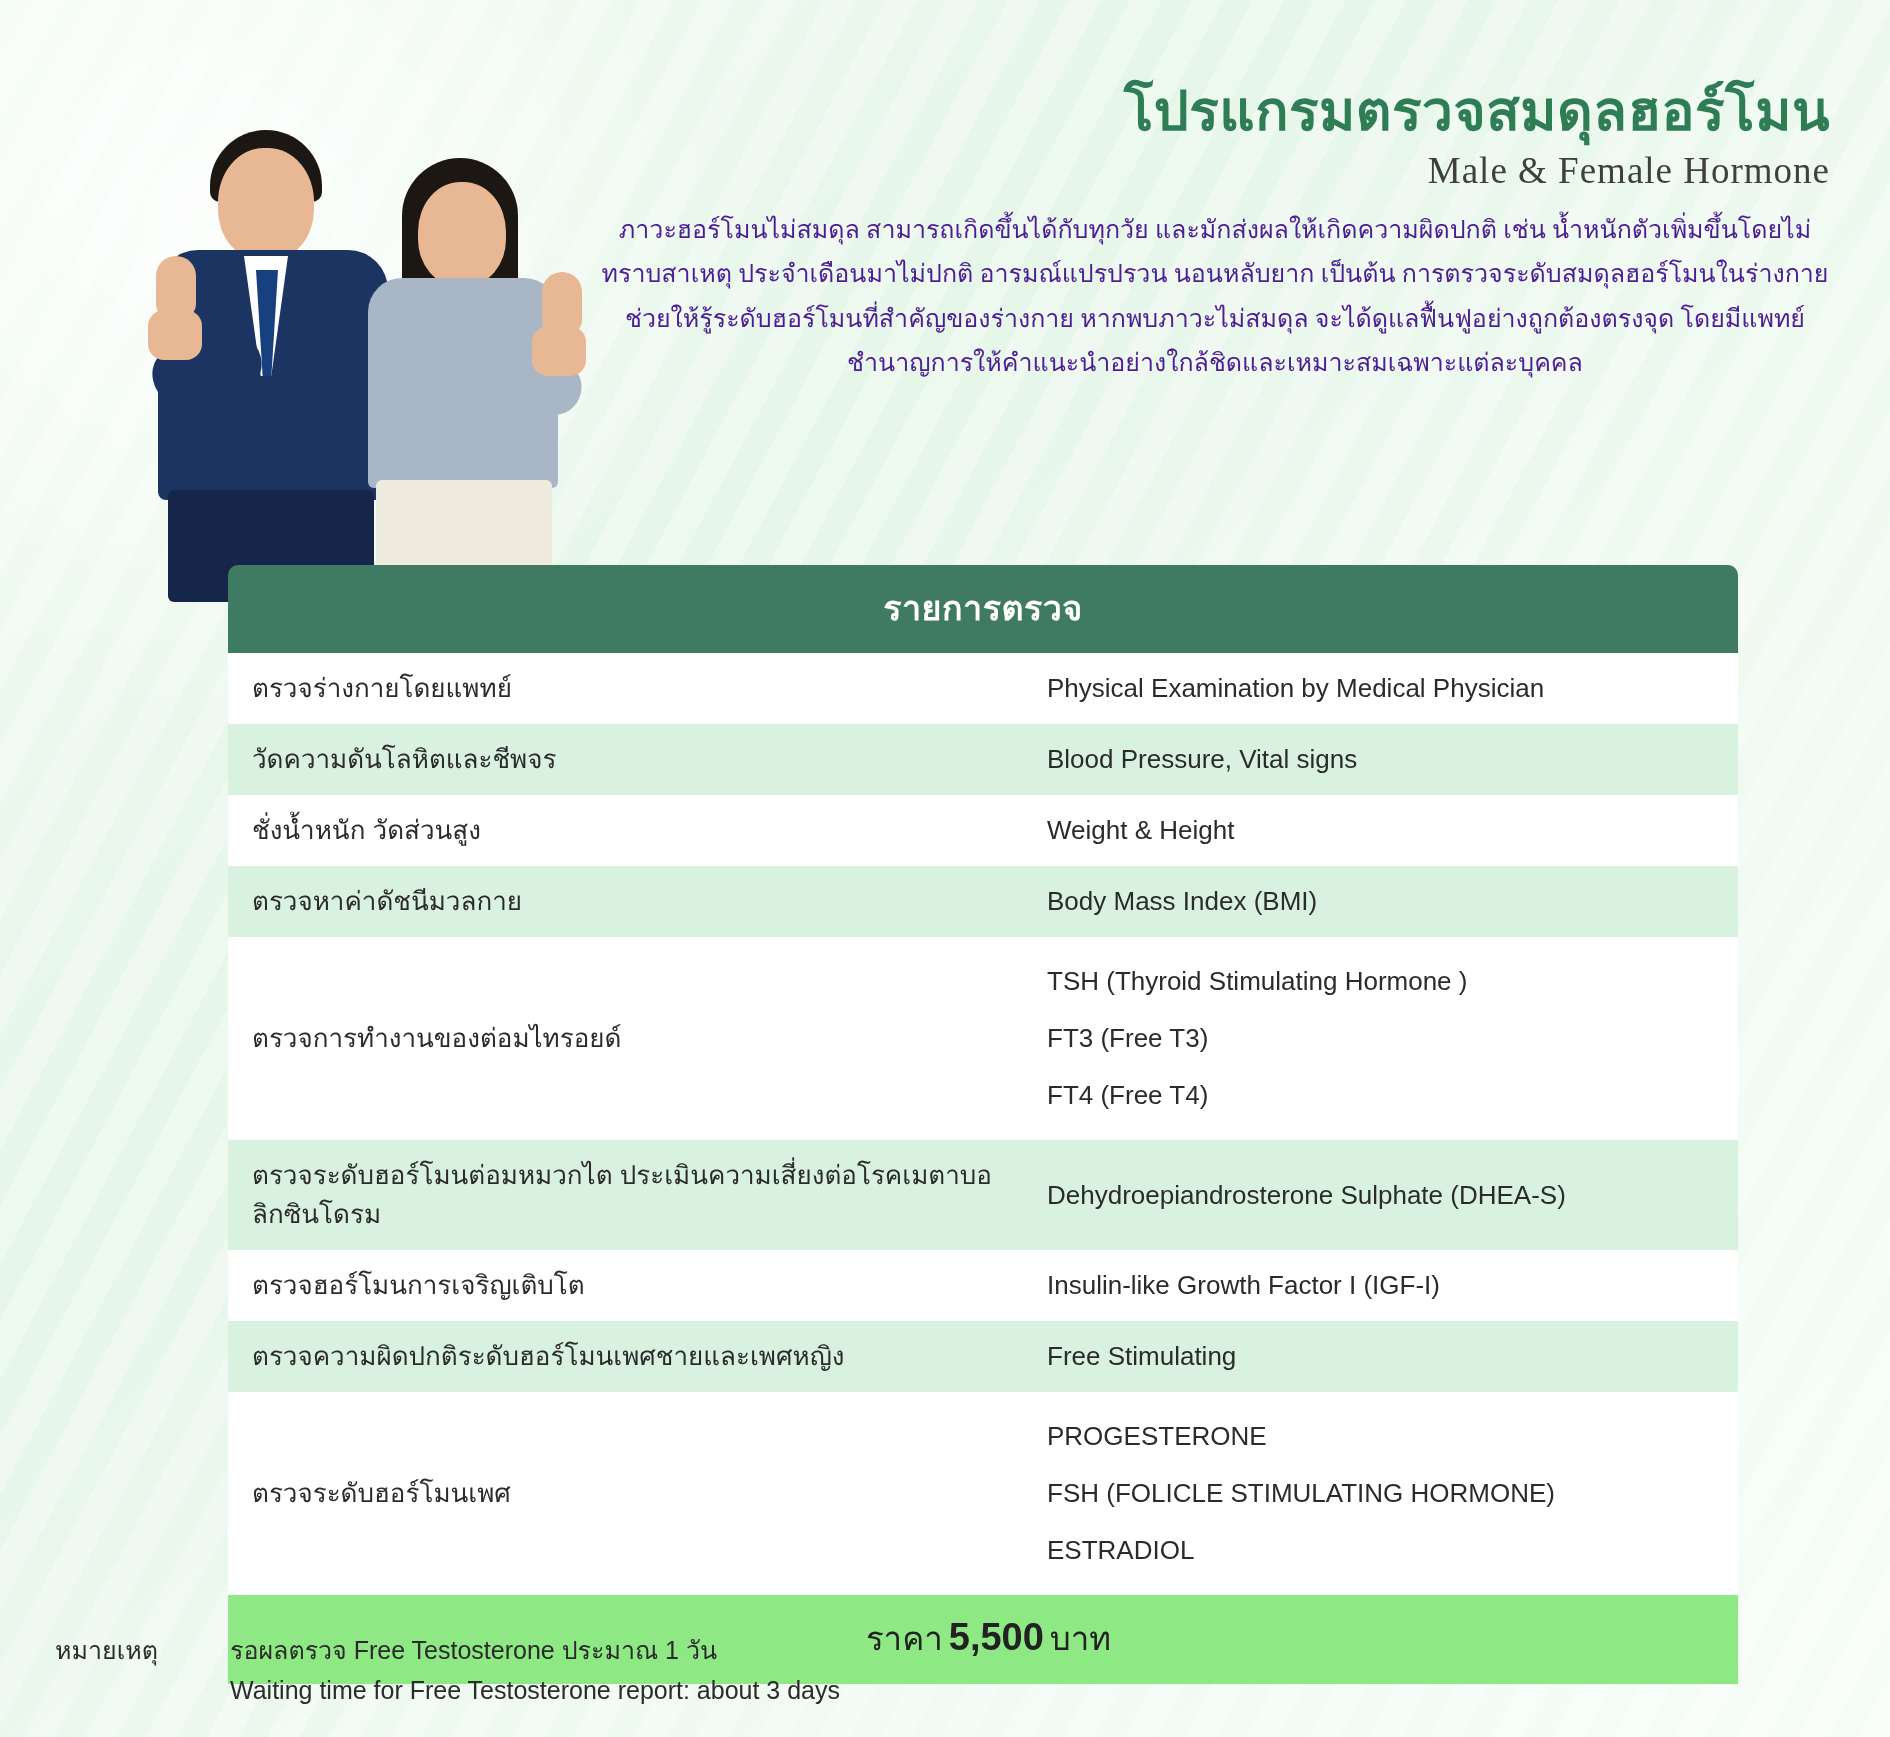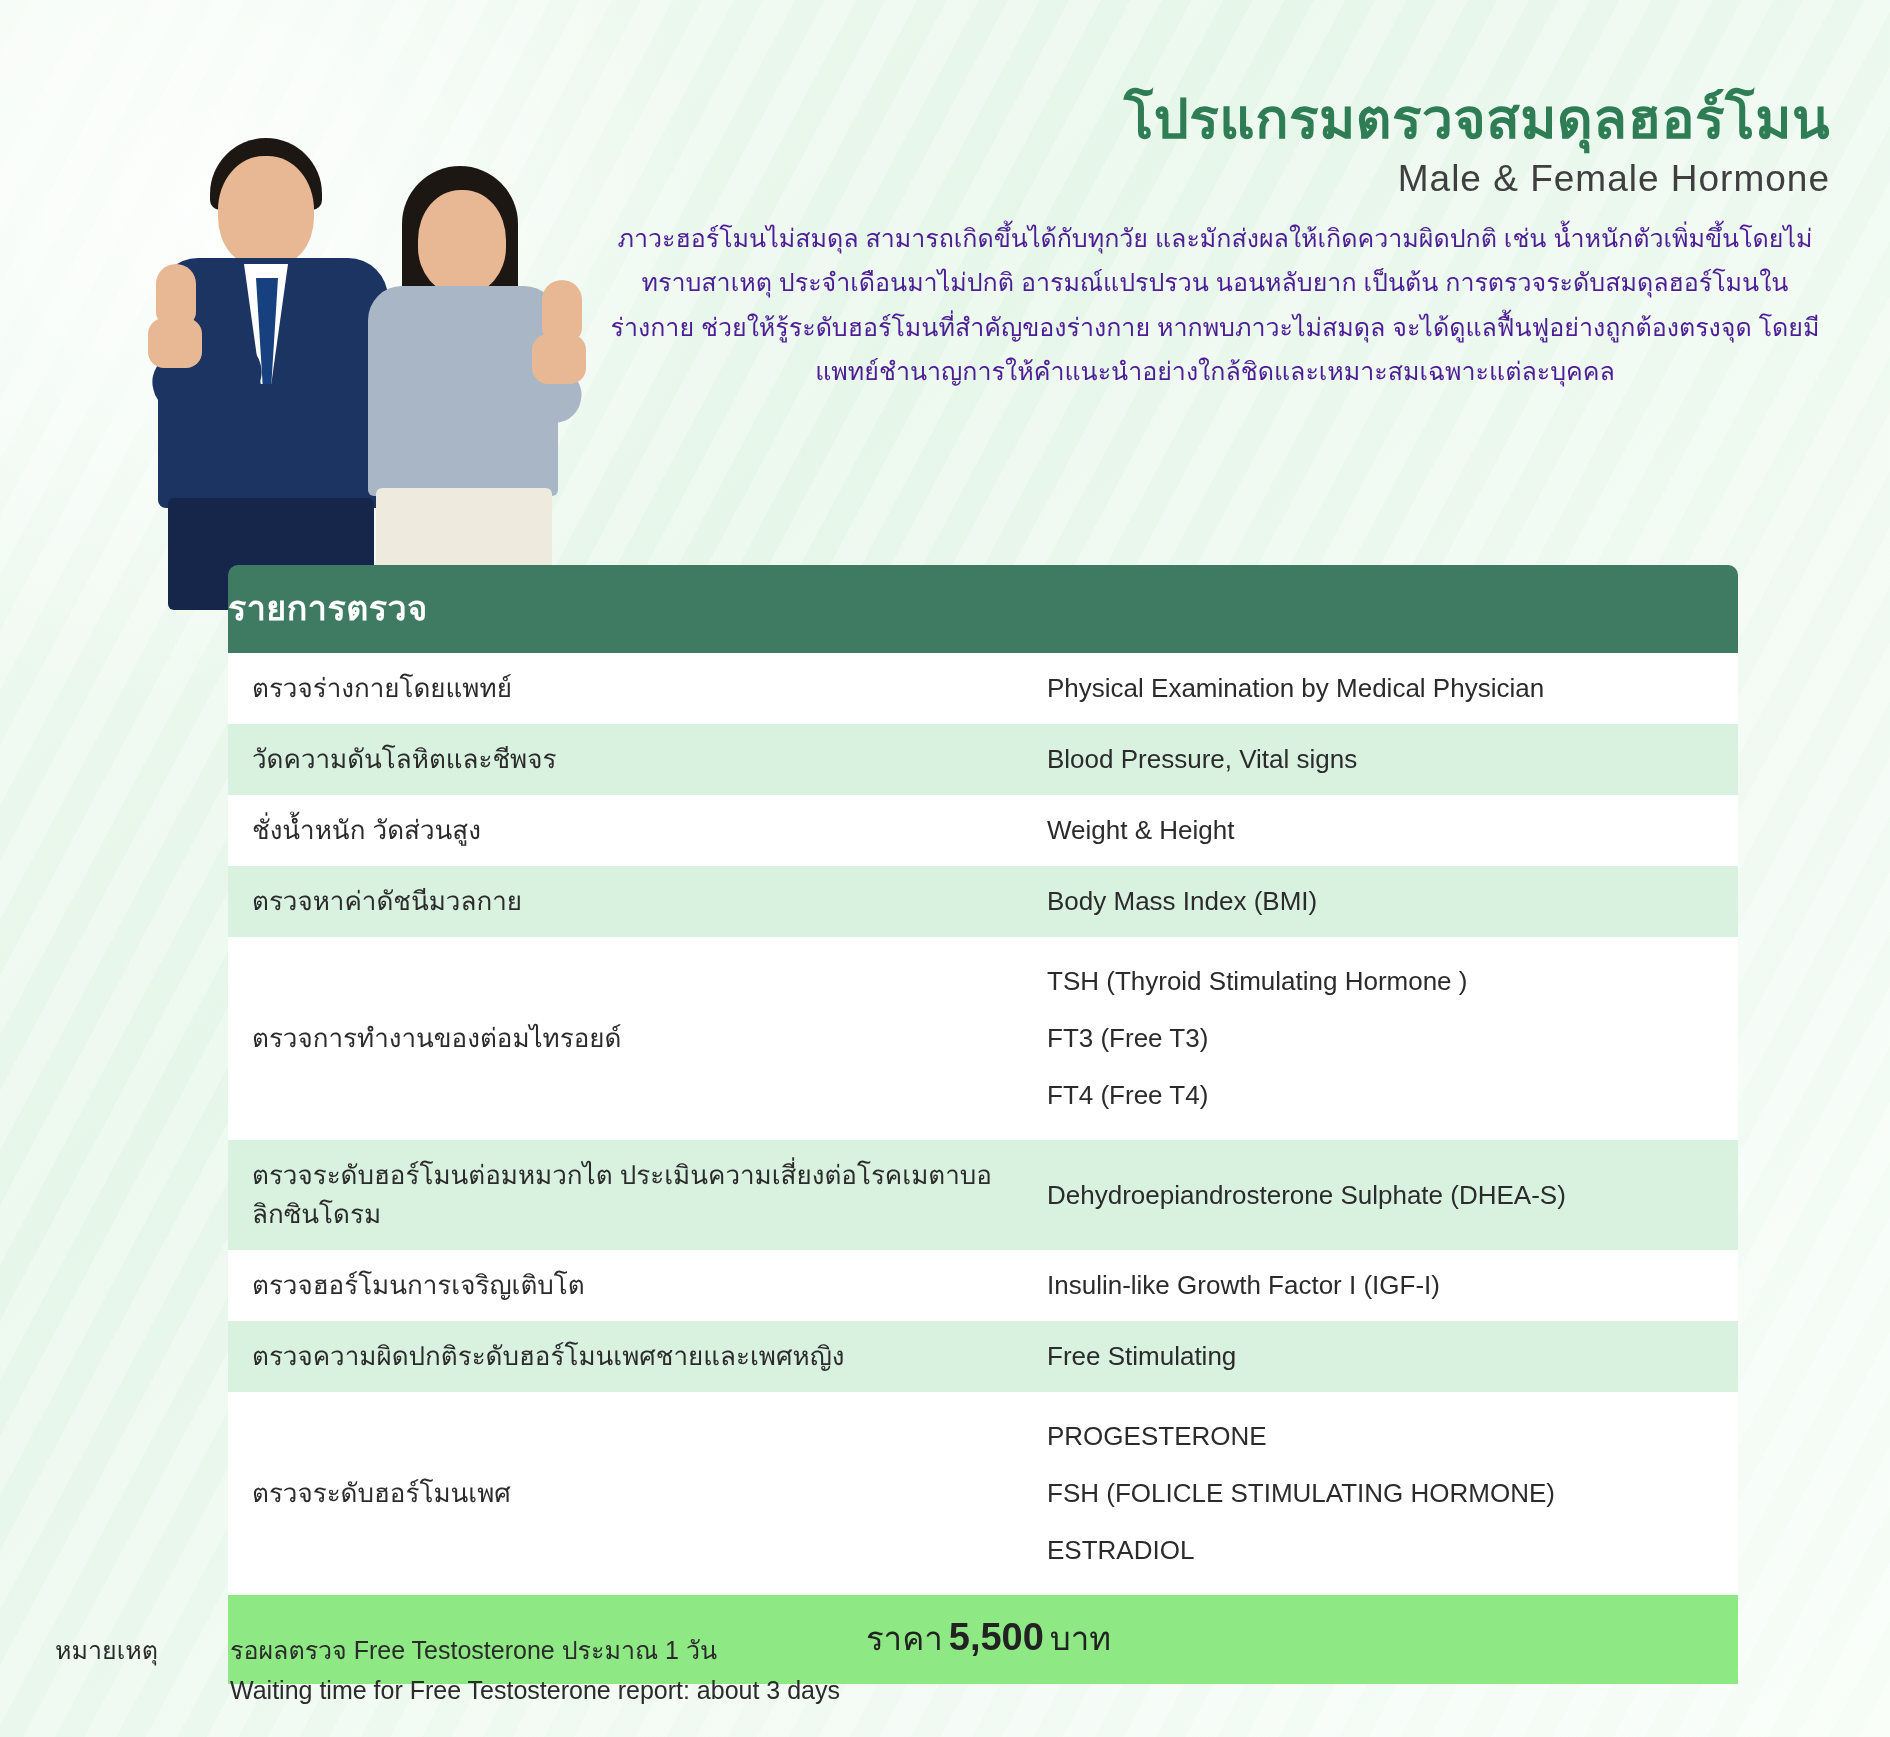--- a/index.html
+++ b/index.html
@@ -31,23 +31,24 @@
     position: absolute;
     left: -180px; top: -140px;
     width: 1000px; height: 900px;
     background: radial-gradient(circle at 40% 40%, rgba(255,255,255,0.85), rgba(255,255,255,0) 62%);
     pointer-events: none;
   }
 
   
   .header {
     position: absolute;
-    left: 0; top: 8px;
+    left: 0; top: 0;
     width: 1890px;
     height: 575px;
+    font-family: Liberation Serif, serif;
   }
   .people {
     position: absolute;
     left: 140px;
     top: 120px;
     width: 420px;
     height: 460px;
   }
   .hero-text {
     position: absolute;
@@ -83,21 +84,21 @@
   
   .panel {
     position: absolute;
     left: 228px;
     top: 565px;
     width: 1510px;
   }
   .panel-head {
     background: #3f7a63;
     color: #ffffff;
-    text-align: left;
+    text-align: center;
     font-size: 34px;
     font-weight: bold;
     padding: 16px 0 18px 0;
     border-radius: 10px 10px 0 0;
     letter-spacing: 0.5px;
   }
   table.items {
     width: 100%;
     border-collapse: collapse;
     table-layout: fixed;

